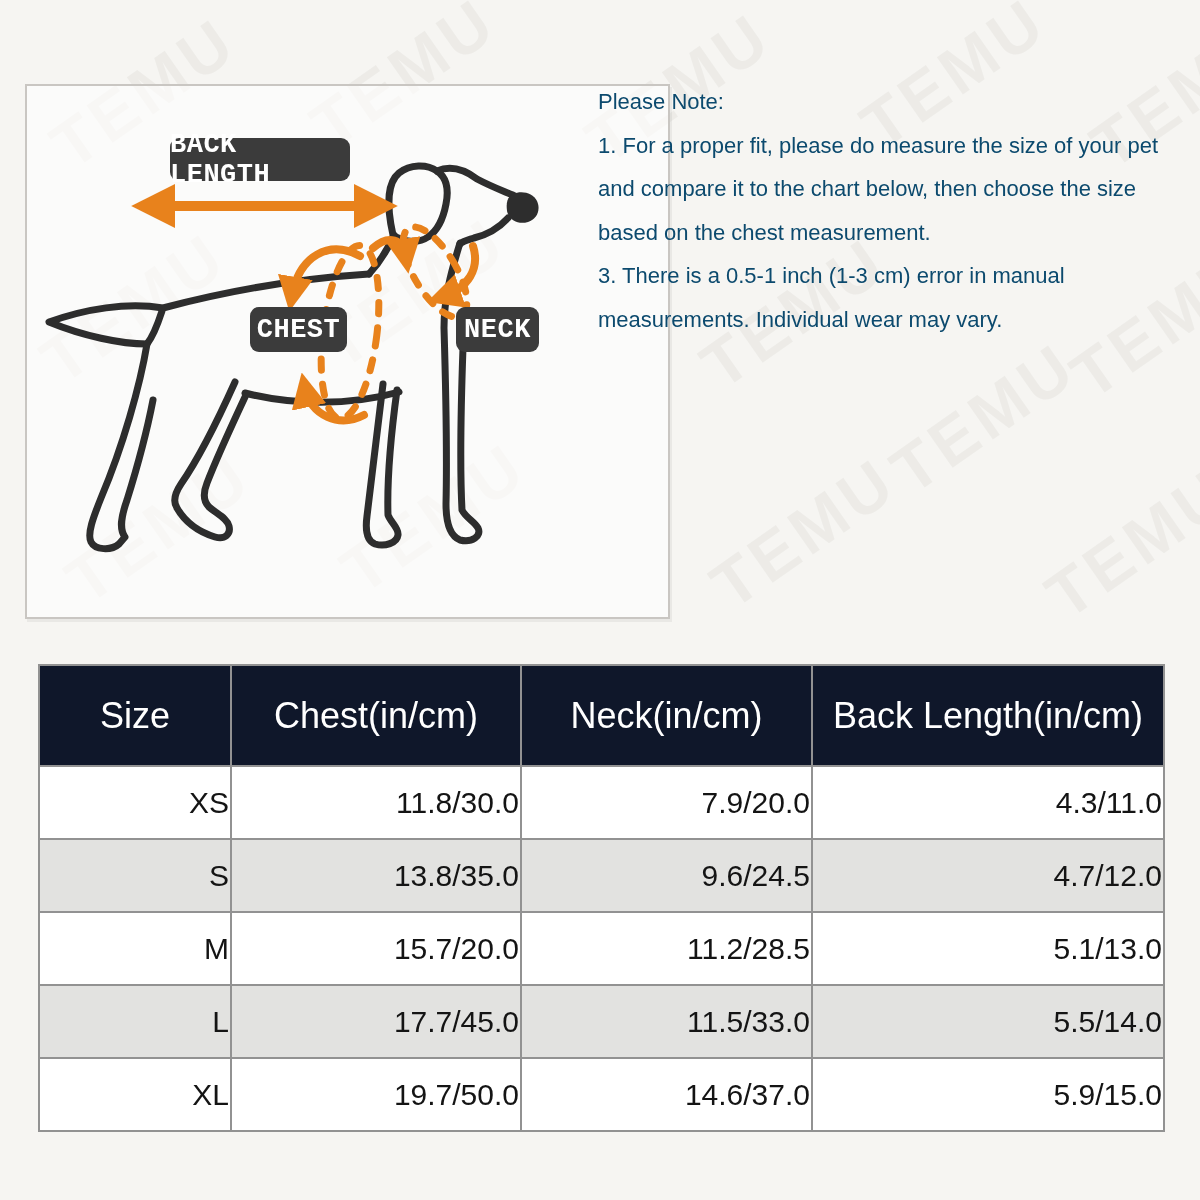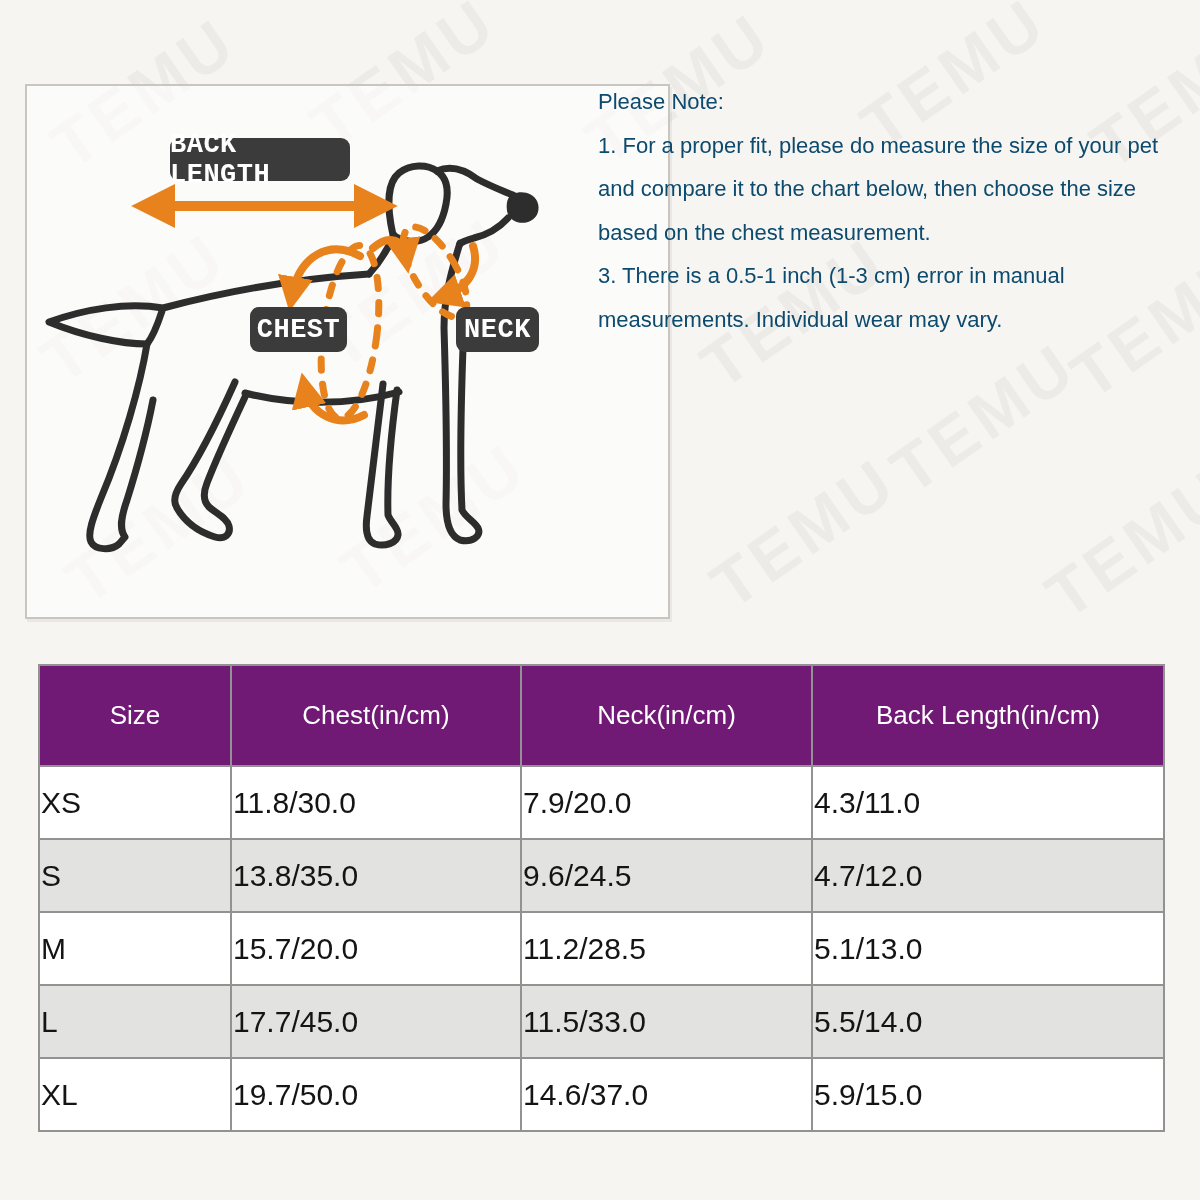--- a/index.html
+++ b/index.html
@@ -25,23 +25,23 @@
 
   
   .notes{position:absolute;left:598px;top:80px;width:588px;font-size:22px;
          line-height:43.5px;color:#0c4a6e;}
   .notes p{margin:0;}
 
   
   .size-table{position:absolute;left:38px;top:664px;width:1125px;
               border-collapse:collapse;background:#ffffff;color:#141414;
               font-size:30px;table-layout:fixed;}
-  .size-table th{background:#701a75;color:#ffffff;font-weight:normal;height:97px;
-                 border:2px solid #929292;text-align:center;font-size:26px;}
-  .size-table td{height:69px;border:2px solid #929292;text-align:left;}
+  .size-table th{background:#0f172a;color:#ffffff;font-weight:normal;height:97px;
+                 border:2px solid #929292;text-align:center;font-size:36px;}
+  .size-table td{height:69px;border:2px solid #929292;text-align:right;}
   .size-table tr.alt td{background:#e2e2e0;}
 </style>
 </head>
 <body>
 
 <div class="page">
 
   <span class="wm" style="left:40px;top:55px">TEMU</span>
   <span class="wm" style="left:300px;top:35px">TEMU</span>
   <span class="wm" style="left:575px;top:50px">TEMU</span>

